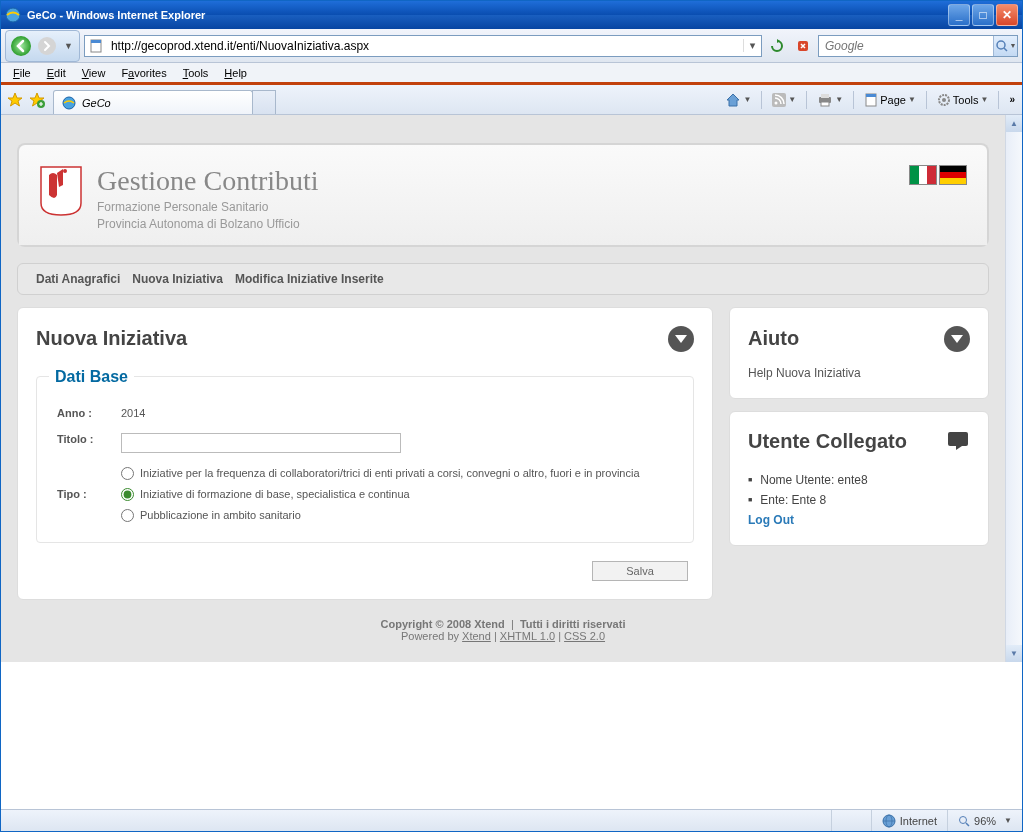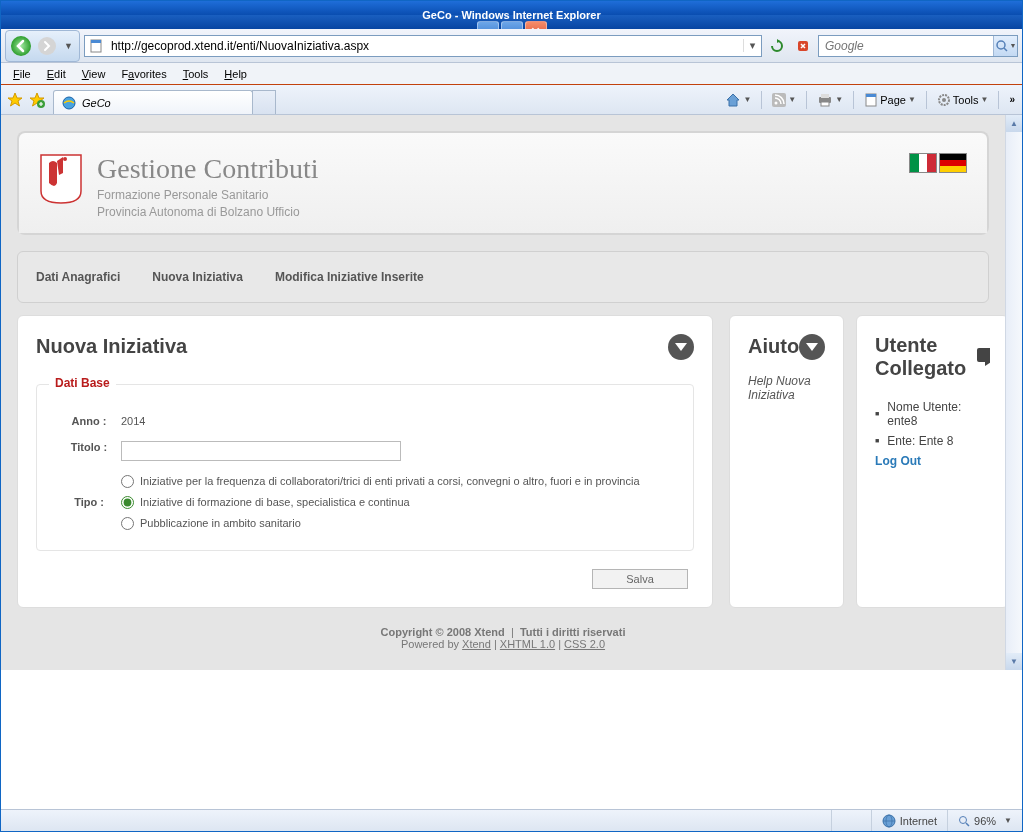--- a/index.html
+++ b/index.html
@@ -1,20 +1,20 @@
 <!DOCTYPE html>
 <html><head>
 <meta charset="utf-8">
 <style>
   * { box-sizing: border-box; }
   body { margin: 0; font-family: Tahoma, Arial, sans-serif; font-size: 11px; background: #ece9d8; }
   
   
   .window { width: 1023px; height: 832px; display: flex; flex-direction: column; border: 1px solid #1066c4; }
-  .titlebar { height: 28px; background: linear-gradient(to bottom, #1f6ed9, #0a4db0 50%, #1a5fc0 50%, #0745a2); display: flex; align-items: center; padding: 8px 4px; color: #fff; font-weight: bold; flex-direction: column; }
+  .titlebar { height: 28px; background: linear-gradient(to bottom, #1f6ed9, #0a4db0 50%, #1a5fc0 50%, #0745a2); display: flex; align-items: center; padding: 14px 4px; color: #fff; font-weight: bold; }
   .titlebar svg { margin-right: 6px; }
   .title-text { flex: 1; }
   .window-controls { display: flex; gap: 2px; }
   .win-btn { width: 22px; height: 22px; border-radius: 3px; display: flex; align-items: center; justify-content: center; font-weight: bold; font-family: Arial; font-size: 12px; border: 1px solid rgba(255,255,255,0.4); }
   .win-min, .win-max { background: linear-gradient(to bottom, #6da6e8, #2a6fc9); color: #fff; }
   .win-close { background: linear-gradient(to bottom, #f58c6a, #d9462a); color: #fff; }
   
   
   .nav-toolbar { height: 34px; background: linear-gradient(to bottom, #f1f4fb, #dfe6f0); border-bottom: 1px solid #b8c4d6; display: flex; align-items: center; padding: 0 4px; gap: 4px; }
   .nav-btn-group { display: flex; align-items: center; background: linear-gradient(to bottom, #e6f0fb, #c5d9ef); border: 1px solid #a0b8d6; border-radius: 4px; padding: 2px; }
@@ -23,21 +23,21 @@
   .address-bar { flex: 1; display: flex; align-items: center; height: 22px; background: #fff; border: 1px solid #7b9cbf; }
   .address-icon { padding: 0 4px; display: flex; align-items: center; }
   .address-input { flex: 1; border: none; font-size: 12px; padding: 2px 4px; outline: none; }
   .address-drop { width: 18px; text-align: center; color: #555; border-left: 1px solid #ddd; }
   .nav-icon-btn { width: 22px; height: 22px; display: flex; align-items: center; justify-content: center; }
   .search-box { width: 200px; height: 22px; background: #fff; border: 1px solid #7b9cbf; display: flex; align-items: center; }
   .search-input { flex: 1; border: none; font-size: 12px; padding: 2px 6px; outline: none; font-style: italic; color: #999; }
   .search-btn { width: 24px; background: linear-gradient(to bottom, #e2eefd, #c3d9f3); border-left: 1px solid #a0b8d6; display: flex; align-items: center; justify-content: center; height: 100%; }
   
   
-  .menubar { height: 22px; background: #f0f3f8; border-bottom: 1px solid #c2410c; display: flex; align-items: center; padding: 0 4px; }
+  .menubar { height: 22px; background: #f0f3f8; border-bottom: 3px solid #c2410c; display: flex; align-items: center; padding: 0 4px; }
   .menu-item { padding: 3px 8px; cursor: default; }
   .menu-item u { text-decoration: underline; }
   
   
   .cmdbar { height: 30px; background: linear-gradient(to bottom, #eef3fb, #dde6f2); display: flex; align-items: center; padding: 0 4px; border-bottom: 1px solid #b8c4d6; }
   .fav-btns { display: flex; gap: 2px; margin-right: 6px; }
   .fav-btn { width: 20px; height: 20px; display: flex; align-items: center; justify-content: center; }
   .tab-strip { flex: 1; display: flex; align-items: flex-end; height: 100%; font-style: italic; }
   .tab { height: 24px; min-width: 200px; background: linear-gradient(to bottom, #fff, #f0f4fa); border: 1px solid #a8b8cc; border-bottom: none; border-radius: 3px 3px 0 0; display: flex; align-items: center; padding: 0 8px; gap: 6px; font-size: 11px; }
   .new-tab { width: 24px; height: 24px; background: linear-gradient(to bottom, #e8eef8, #d8e2f0); border: 1px solid #a8b8cc; border-bottom: none; margin-left: -1px; }
@@ -45,69 +45,69 @@
   .cmd-grp { display: flex; align-items: center; gap: 2px; padding: 0 4px; }
   .cmd-sep { width:1px; height:18px; background:#b8c4d6; }
   .cmd-drop { color:#555; font-size:8px; }
   .cmd-more { font-size:10px; font-weight:bold; letter-spacing:-1px; }
   
   
   .content-area { flex: 1; background: #fff; overflow: auto; position: relative; }
   .content-scroll { display:flex; }
   .content-inner { flex:1; }
   .page { background: #e5e5e5; padding: 16px; min-height: 100%; }
-  .page-content { background: #d5d5d5; border-radius: 8px; padding: 2px; }
+  .page-content { background: #d5d5d5; border-radius: 8px; padding: 2px; margin-top: 12px; }
   
   
   .app-header { background: linear-gradient(to bottom, #fafafa, #efefef); border-radius: 6px 6px 0 0; padding: 20px 20px 12px 20px; display: flex; align-items: flex-start; }
   .logo-shield { width: 44px; height: 52px; margin-right: 14px; }
   .header-text h1 { margin: 0; font-size: 28px; font-weight: normal; color: #888; font-family: Georgia, serif; }
   .header-text .subtitle { color: #999; font-size: 12px; line-height: 1.4; margin-top: 2px; }
   .flags { margin-left: auto; display: flex; gap: 2px; }
   .flag { width: 28px; height: 20px; border: 1px solid #888; }
   .flag-it { display: flex; }
   .flag-it div { flex: 1; }
   .flag-de { display: flex; flex-direction: column; }
   .flag-de div { flex: 1; }
   
   
   .breadcrumb { background: #e8e8e8; padding: 8px 20px; font-size: 11px; color: #666; border-radius: 0 0 6px 6px; }
   .breadcrumb a { color: #666; text-decoration: none; }
   
   
-  .tabs-nav { background: #e8e8e8; margin-top: 16px; border-radius: 6px; padding: 18px 18px; display: flex; gap: 32px; font-size: 12px; font-weight: bold; color: #555; border: 1px solid #d0d0d0; }
+  .tabs-nav { background: #e8e8e8; margin-top: 16px; border-radius: 6px; padding: 8px 18px; display: flex; gap: 12px; font-size: 12px; font-weight: bold; color: #555; border: 1px solid #d0d0d0; }
   .tabs-nav div { cursor: pointer; }
   
   
   .main-layout { display: flex; gap: 16px; margin-top: 12px; }
   .main-col { flex: 1; }
-  .side-col { width: 260px; display: flex; flex-direction: row; gap: 12px; }
+  .side-col { width: 260px; display: flex; flex-direction: column; gap: 12px; }
   
   .panel { background: #fff; border: 1px solid #ddd; border-radius: 6px; padding: 18px; }
   .panel-head { display: flex; align-items: center; justify-content: space-between; }
   .panel-title { font-size: 20px; font-weight: bold; color: #444; }
   .collapse-btn { width: 26px; height: 26px; border-radius: 50%; background: #555; display: flex; align-items: center; justify-content: center; }
   .collapse-btn::after { content: ''; border-left: 6px solid transparent; border-right: 6px solid transparent; border-top: 8px solid #fff; }
   
   
   .fieldset { border: 1px solid #e5e5e5; border-radius: 4px; margin-top: 24px; padding: 16px 20px 20px 20px; position: relative; }
-  .fieldset-legend { position: absolute; top: -9px; left: 12px; background: #fff; padding: 0 6px; font-weight: bold; color: #b91c1c; font-size: 12px; }
+  .fieldset-legend { position: absolute; top: -9px; left: 12px; background: #fff; padding: 0 6px; font-weight: bold; color: #0369a1; font-size: 16px; }
   .form-row { display: flex; align-items: flex-start; margin-top: 14px; font-size: 11px; color: #555; }
   .form-row:first-child { margin-top: 6px; }
-  .form-label { width: 64px; font-weight: bold; text-align: center; }
+  .form-label { width: 64px; font-weight: bold; }
   .form-value { flex: 1; }
   .text-input { width: 280px; height: 20px; border: 1px solid #bbb; background: #fff; }
   .radio-group { display: flex; flex-direction: column; gap: 8px; }
   .radio-opt { display: flex; align-items: center; gap: 6px; }
   .radio-opt input { margin: 0; accent-color: #3a8a2e; }
   
   .save-row { display: flex; justify-content: flex-end; margin-top: 18px; padding: 0 6px; }
   .save-btn { width: 96px; height: 20px; background: #f2f2f2; border: 1px solid #b5b5b5; font-size: 11px; color: #666; cursor: pointer; }
   
-  .help-text { margin-top: 14px; font-size: 12px; color: #555; font-style: italic; }
+  .help-text { margin-top: 14px; font-size: 12px; color: #555; }
   
   .user-panel .panel-head svg { }
   .user-list { list-style: none; padding-left: 0; margin: 20px 0 0 0; font-size: 12px; color: #444; }
   .user-list li { display:flex; align-items:center; margin-bottom: 6px; }
   .user-list li::before { content: '■'; font-size: 7px; margin-right: 8px; color: #444; }
   .logout { display: block; margin-top: 4px; color: #2a7ab8; font-weight: bold; font-size: 12px; text-decoration: none; }
   
   
   .footer { text-align: center; padding: 18px 0 4px 0; font-size: 11px; color: #777; }
   .footer a { color: #777; }

